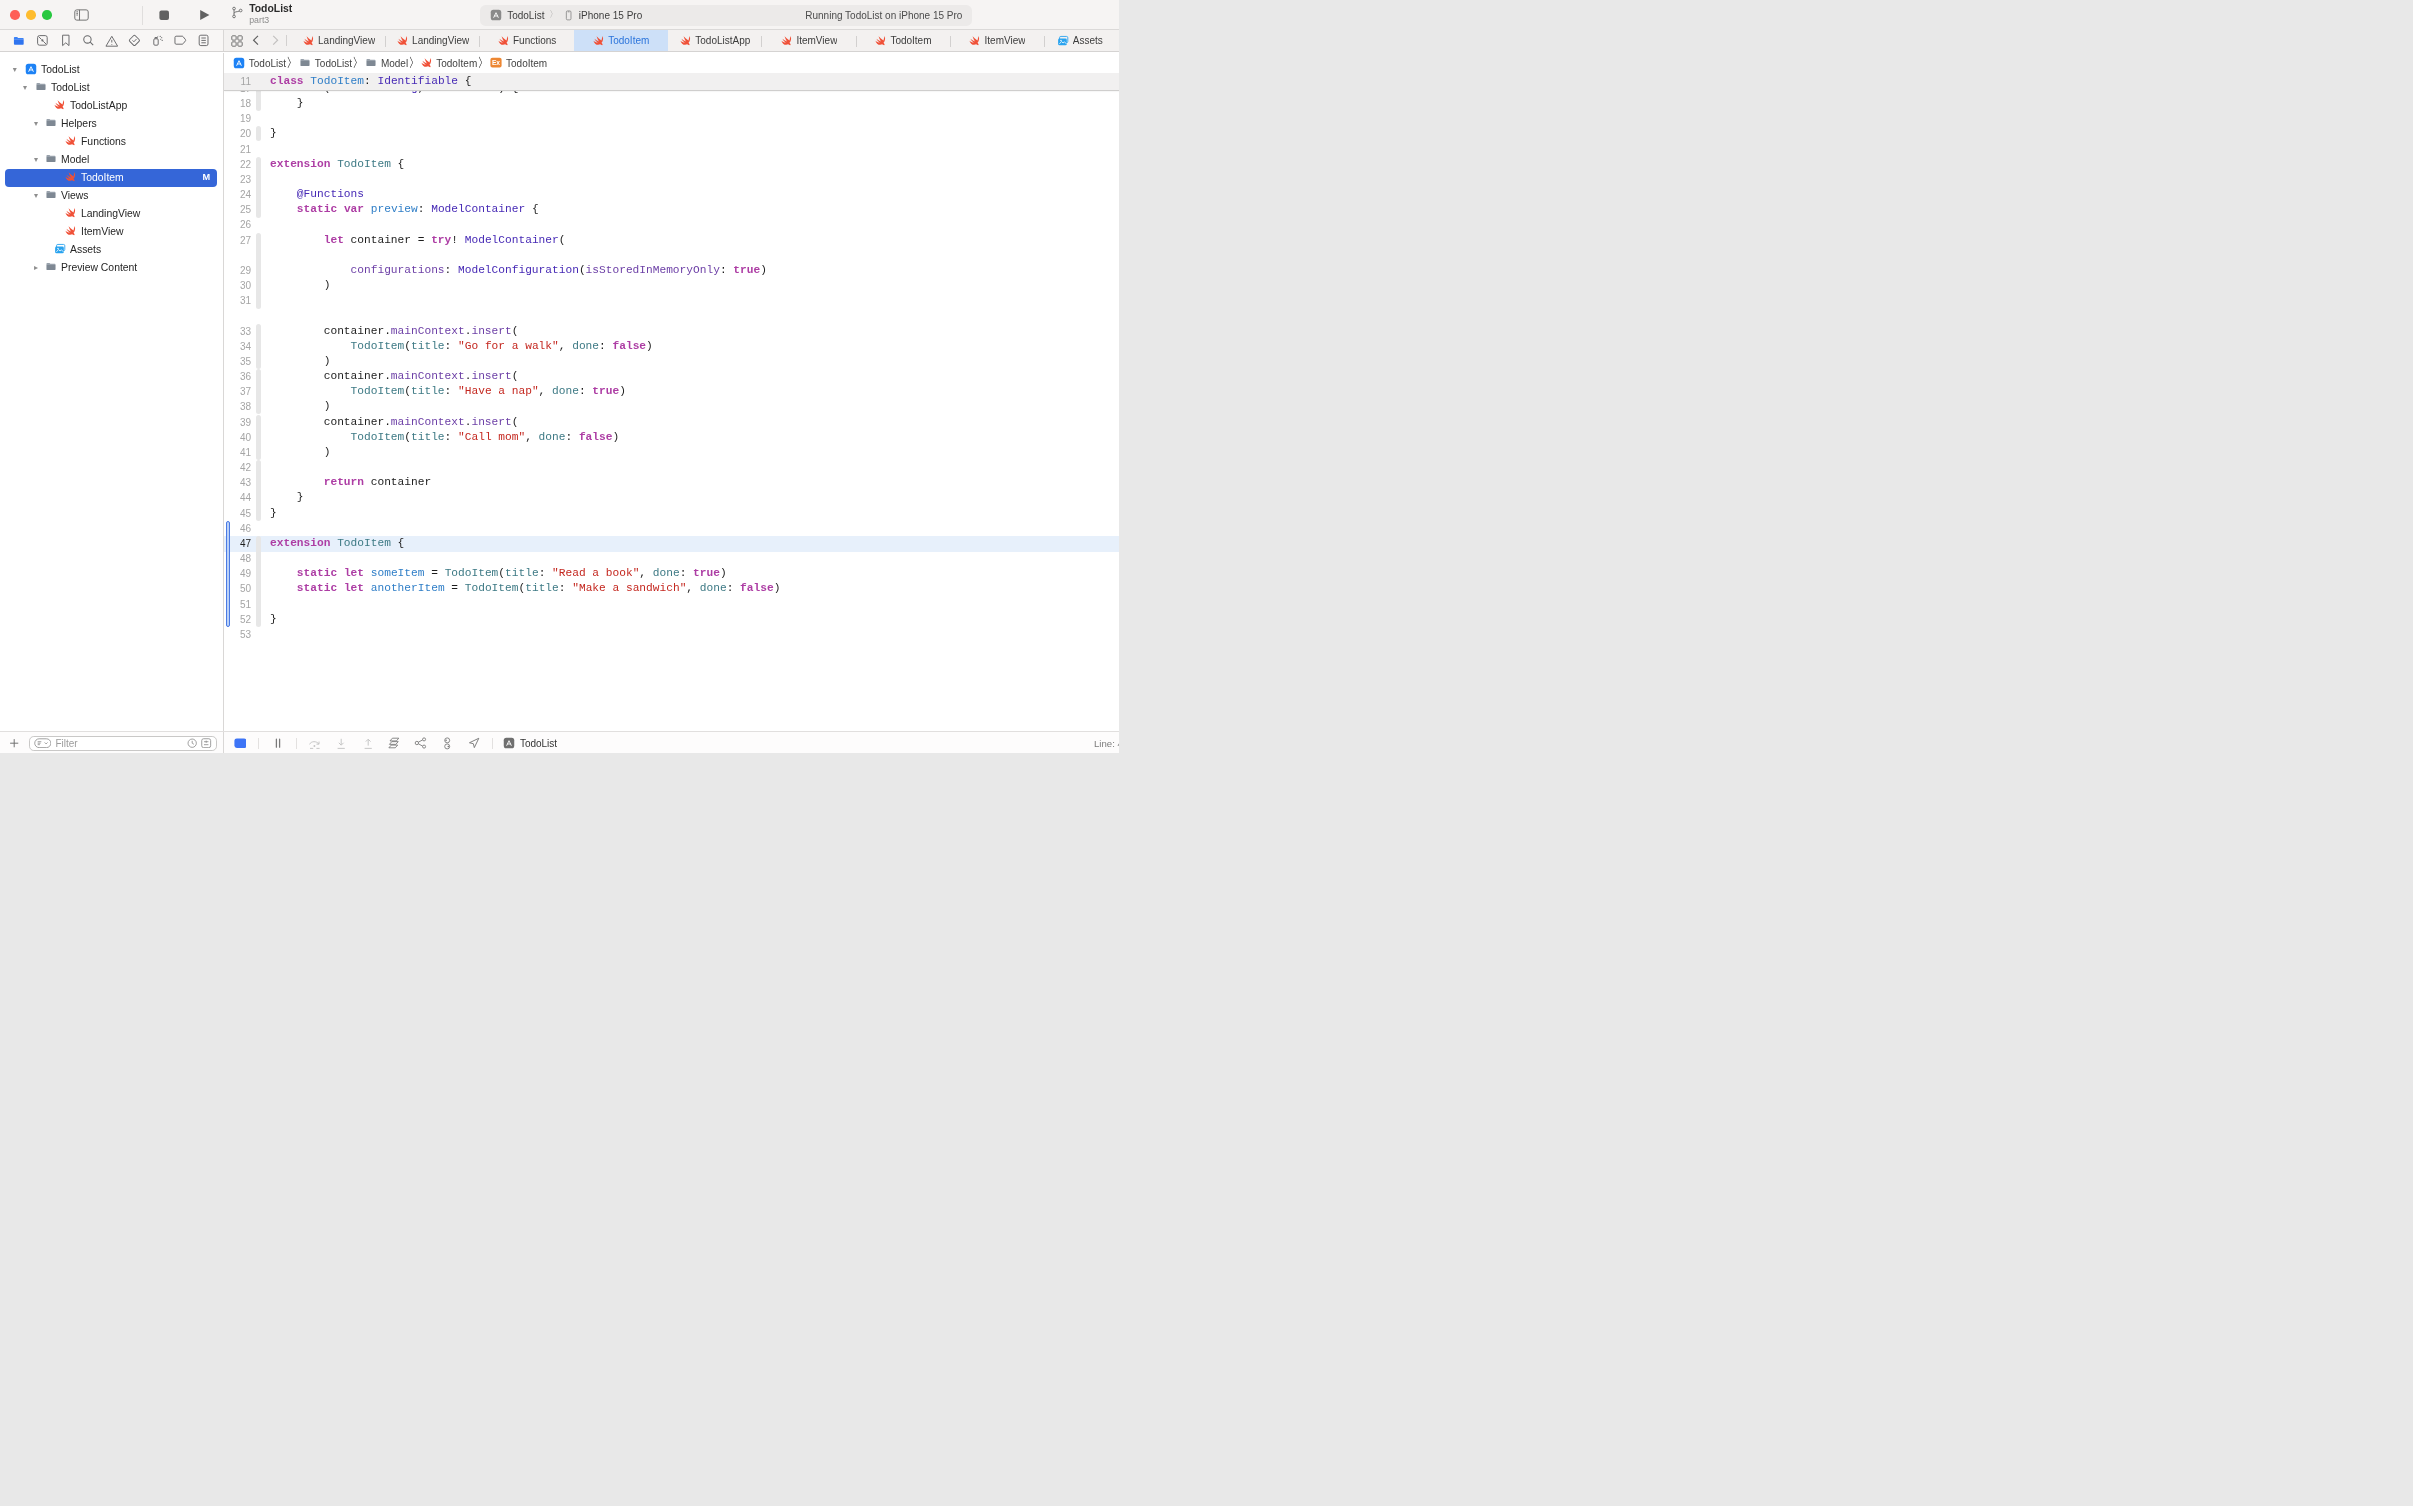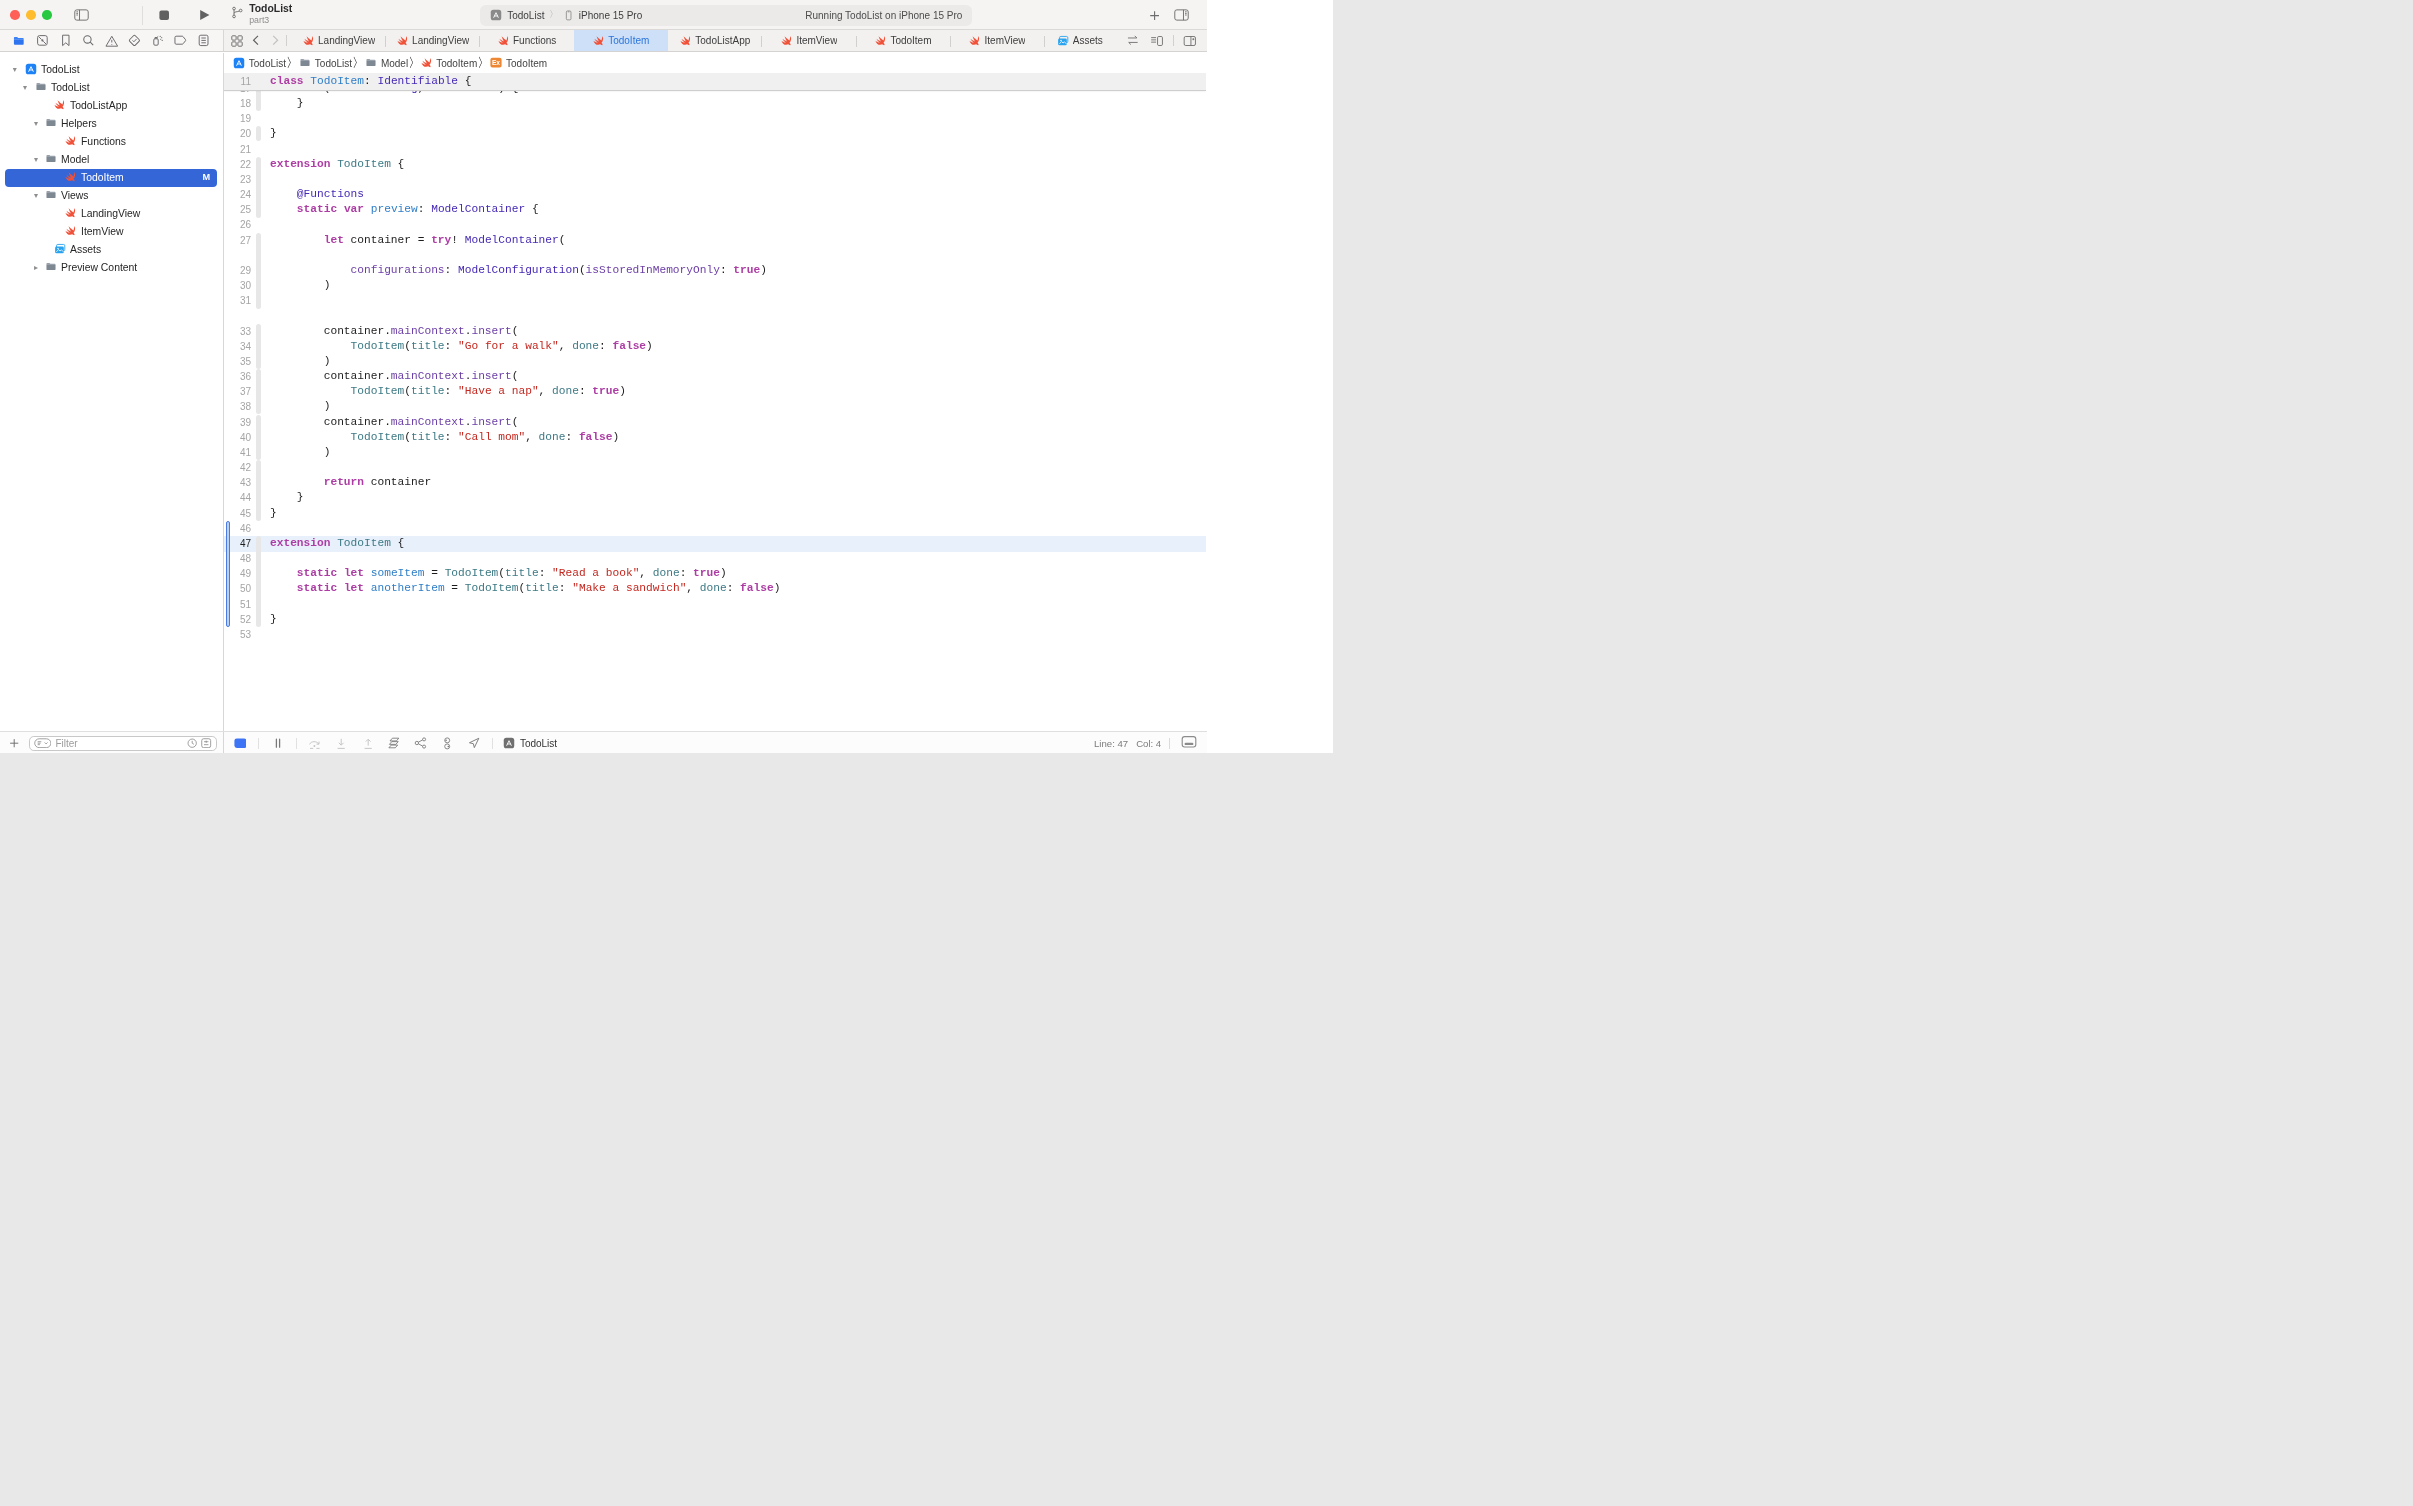--- a/index.html
+++ b/index.html
@@ -1,18 +1,18 @@
 <!DOCTYPE html>
 <html style="font-size:12.8px"><head>
 <meta charset="utf-8">
 <style>
   * { margin:0; padding:0; box-sizing:border-box; }
   html,body { background:#e8e8e8; }
   .window {
-    position:relative; width:1333px; height:753px; overflow:hidden;
+    position:relative; width:1119px; height:753px; overflow:hidden;
     background:#fff; font-family:"Liberation Sans", sans-serif;
     -webkit-font-smoothing:antialiased;
   }
   
   .titlebar { position:absolute; left:0; top:0; width:1207px; height:30px;
     background:#f6f4f3; border-bottom:0.8px solid #dbd9d8; }
   .tl { position:absolute; top:10.4px; width:9.6px; height:9.6px; border-radius:50%; }
   .tb-divider { position:absolute; top:5.6px; width:0.8px; height:19px; background:#e0dedd; }
   .tb-icon { position:absolute; top:6.4px; display:flex; align-items:center; justify-content:center; width:22.3px; height:17.6px; color:#6d6d6d; }
   .proj-block { position:absolute; left:230px; top:3.2px; display:flex; gap:4.8px; align-items:center; }

